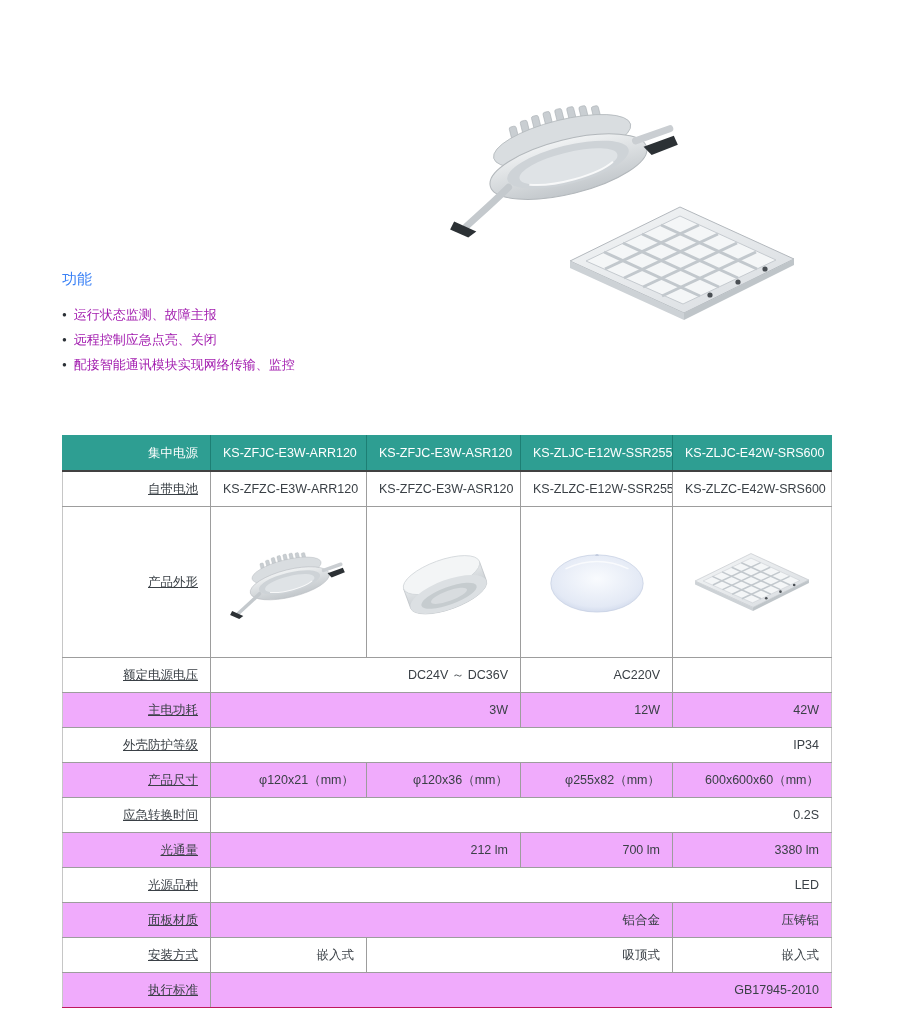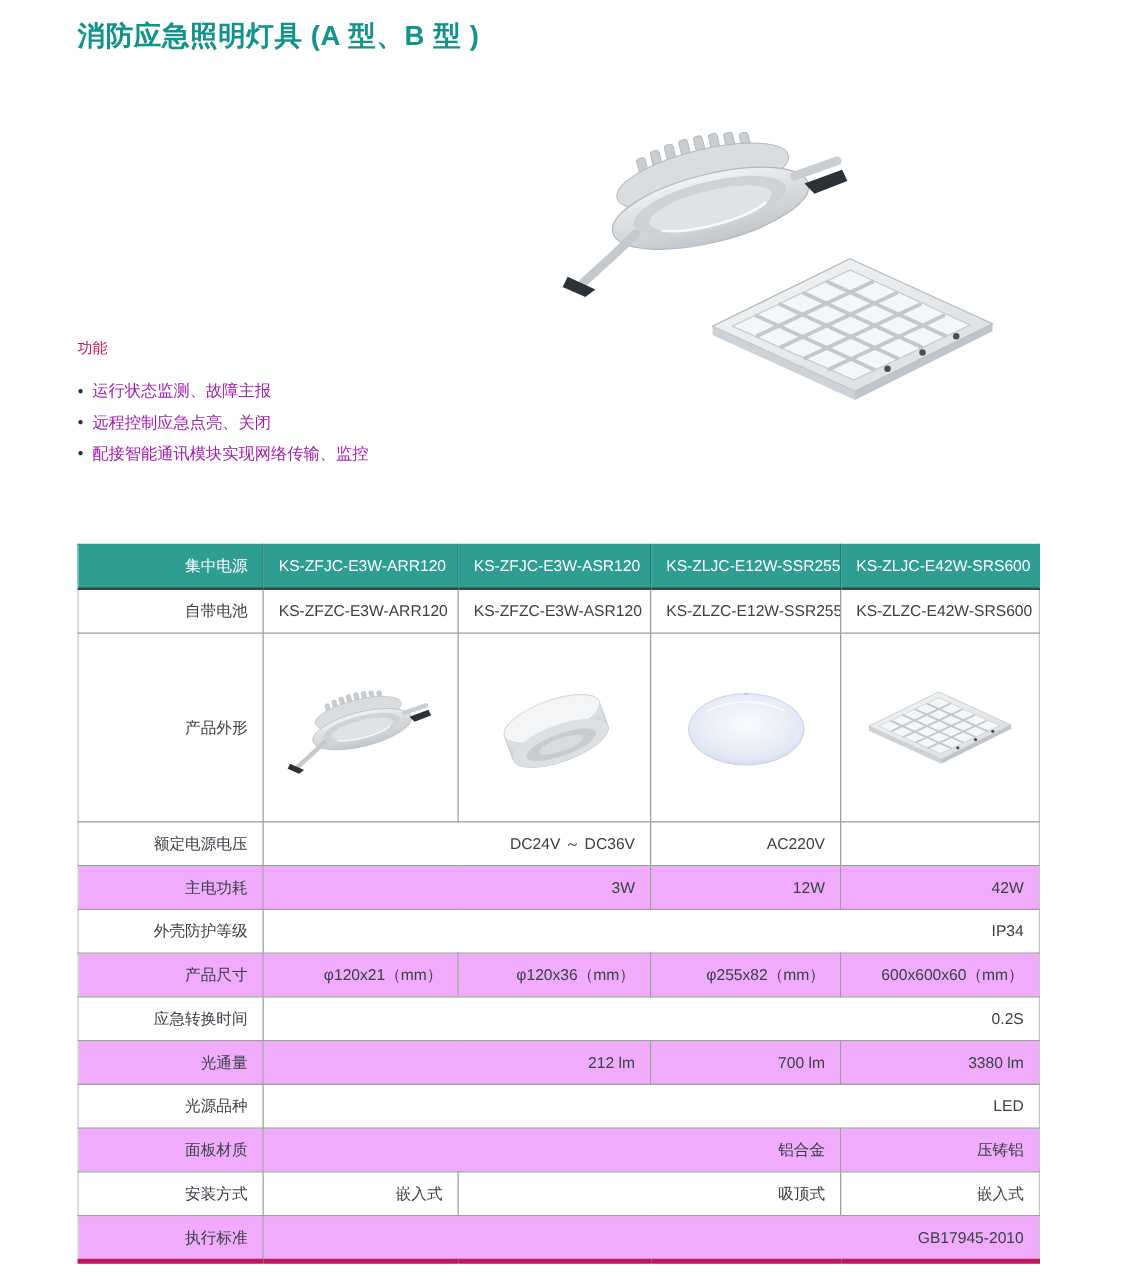--- a/index.html
+++ b/index.html
@@ -10,44 +10,44 @@
   }
   
   .title-block{position:absolute;left:62px;top:14px;width:420px;}
   .title-zh{font-size:22px;font-weight:bold;color:#11938a;margin:0 0 5px 0;letter-spacing:0.5px;}
   .title-en{font-size:17px;font-weight:bold;color:#3a4046;line-height:21px;margin:0;}
   
   .hero-downlight{position:absolute;left:436px;top:88px;width:262px;height:152px;}
   .hero-grille{position:absolute;left:558px;top:203px;width:248px;height:120px;}
   
   .features{position:absolute;left:62px;top:270px;width:420px;}
-  .features-heading{font-size:12px;color:#be185d;margin:0 0 13px 0;font-weight:400;font-family:Liberation Serif, serif;}
+  .features-heading{font-size:15px;color:#3b82f6;margin:0 0 13px 0;font-weight:400;font-family:Liberation Serif, serif;}
   .features-list{list-style:none;margin:0;padding:0;}
   .features-list li{font-size:13px;color:#a21caf;line-height:25px;}
   .features-list li::before{content:"●";font-size:8px;margin-right:7px;vertical-align:2px;color:#2b3036;}
   
   .spec-table{
     position:absolute;left:62px;top:435px;width:769px;
     border-collapse:collapse;table-layout:fixed;font-size:12.5px;color:#3a4046;
   }
   .spec-table th,.spec-table td{
     border:1px solid #9d9d9d;font-weight:400;text-align:right;
     padding:0 12px;height:34px;overflow:hidden;white-space:nowrap;
   }
   .spec-table thead th{
     background:#2e9e92;color:#ffffff;height:34px;
     border-color:#1d7f74;border-top:1px solid #2e9e92;border-bottom:2px solid #414141;
   }
   .spec-table thead th:first-child{border-left-color:#2e9e92;}
   .spec-table thead th:last-child{border-right-color:#2e9e92;}
   .spec-table td:first-child{border-left-color:#c6c6c6;}
   .spec-table td:last-child{border-right-color:#c6c6c6;}
-  .spec-table tbody tr:last-child td{border-bottom:4px solid #be185d;}
+  .spec-table tbody tr:last-child td{border-bottom:1px solid #be185d;}
   .spec-table tr.alt td{background:#f0abfc;}
-  .spec-table td.row-label{}
+  .spec-table td.row-label{text-decoration:underline;}
   .spec-table td.img-cell{height:150px;text-align:center;vertical-align:middle;padding:0;}
   .img-cell svg{display:inline-block;vertical-align:middle;}
   .defs-holder{position:absolute;width:0;height:0;overflow:hidden;}
 </style>
 </head>
 <body>
 
 <svg class="defs-holder" aria-hidden="true">
   <defs>
     <linearGradient id="gradDisc" x1="0" y1="0" x2="0" y2="1">
@@ -126,21 +126,20 @@
 
     <symbol id="sym-dome" viewBox="0 0 150 140">
       <ellipse cx="75" cy="72" rx="63" ry="39" fill="url(#gradDome)" stroke="#c6cfe2" stroke-width="1"></ellipse>
       <path d="M32,52 Q75,32 118,52" stroke="#ffffff" stroke-width="2" fill="none" opacity="0.7"></path>
       <path d="M73,34 Q75,32 77,34" stroke="#b9c3d8" stroke-width="1.5" fill="none"></path>
     </symbol>
   </defs>
 </svg>
 
 <div class="title-block">
-  <h1 class="title-zh">消防应急照明灯具 (A 型、B 型 )</h1>
 </div>
 
 <svg class="hero-downlight" viewBox="0 0 260 150">
     <use href="#sym-downlight"></use>
   </svg>
 <svg class="hero-grille" viewBox="0 0 240 120">
     <use href="#sym-grille"></use>
   </svg>
 
 <div class="features">

